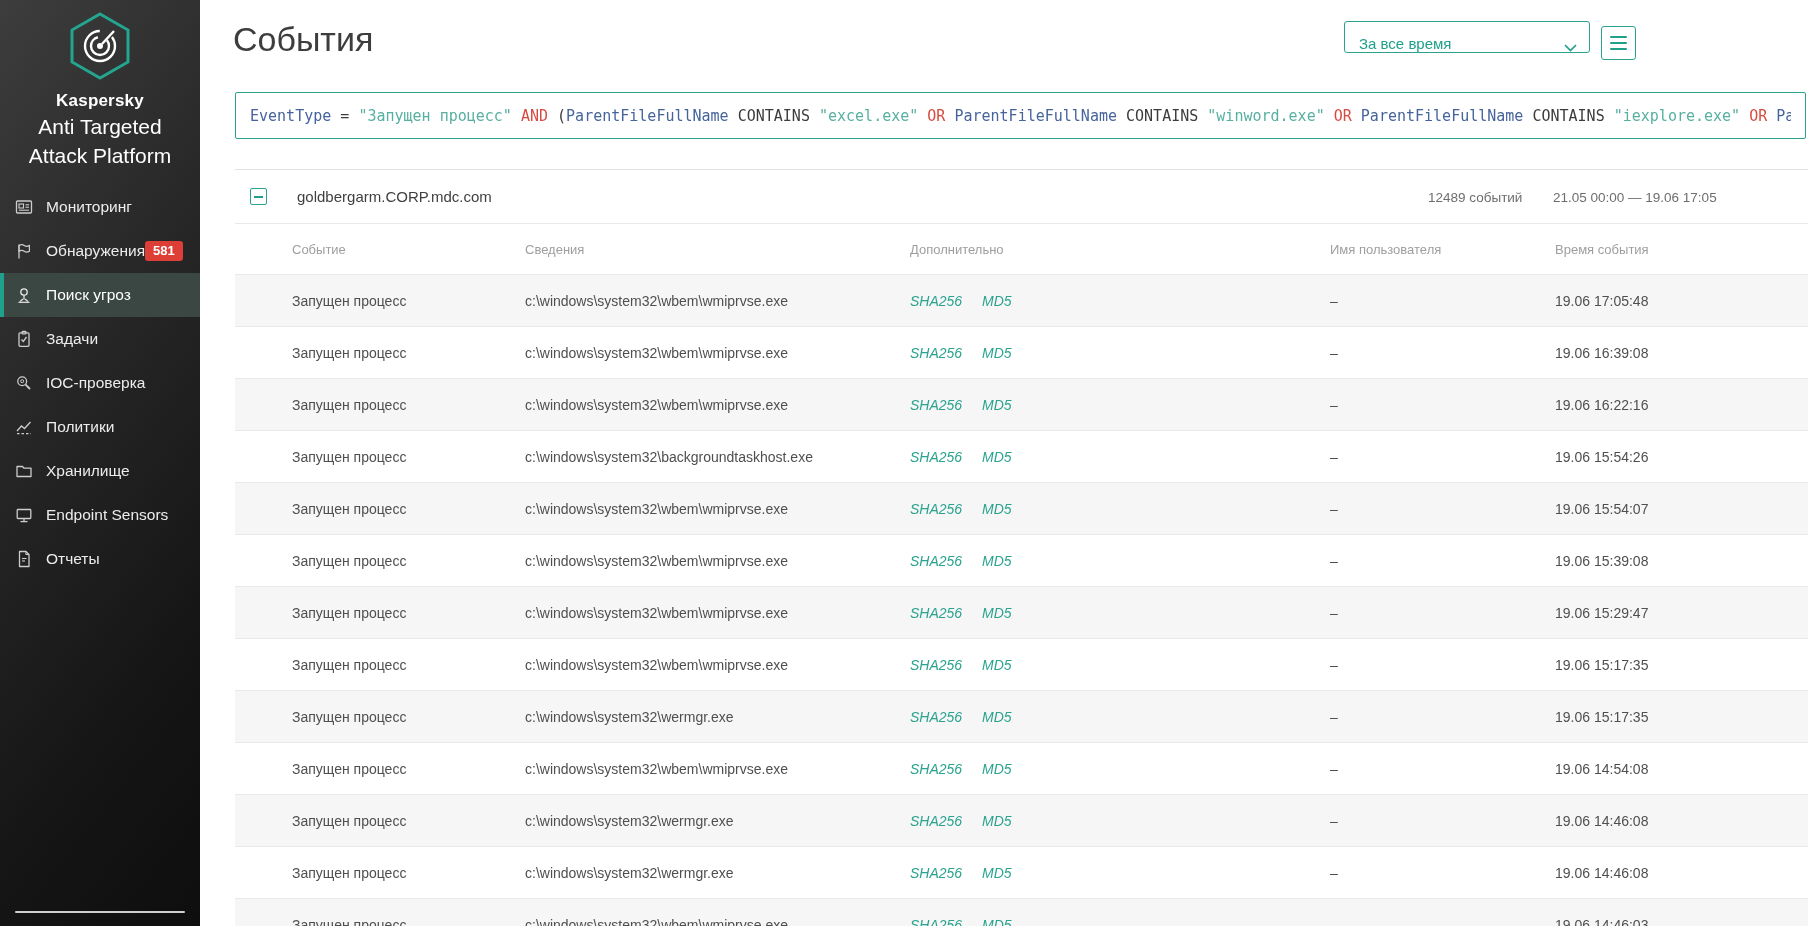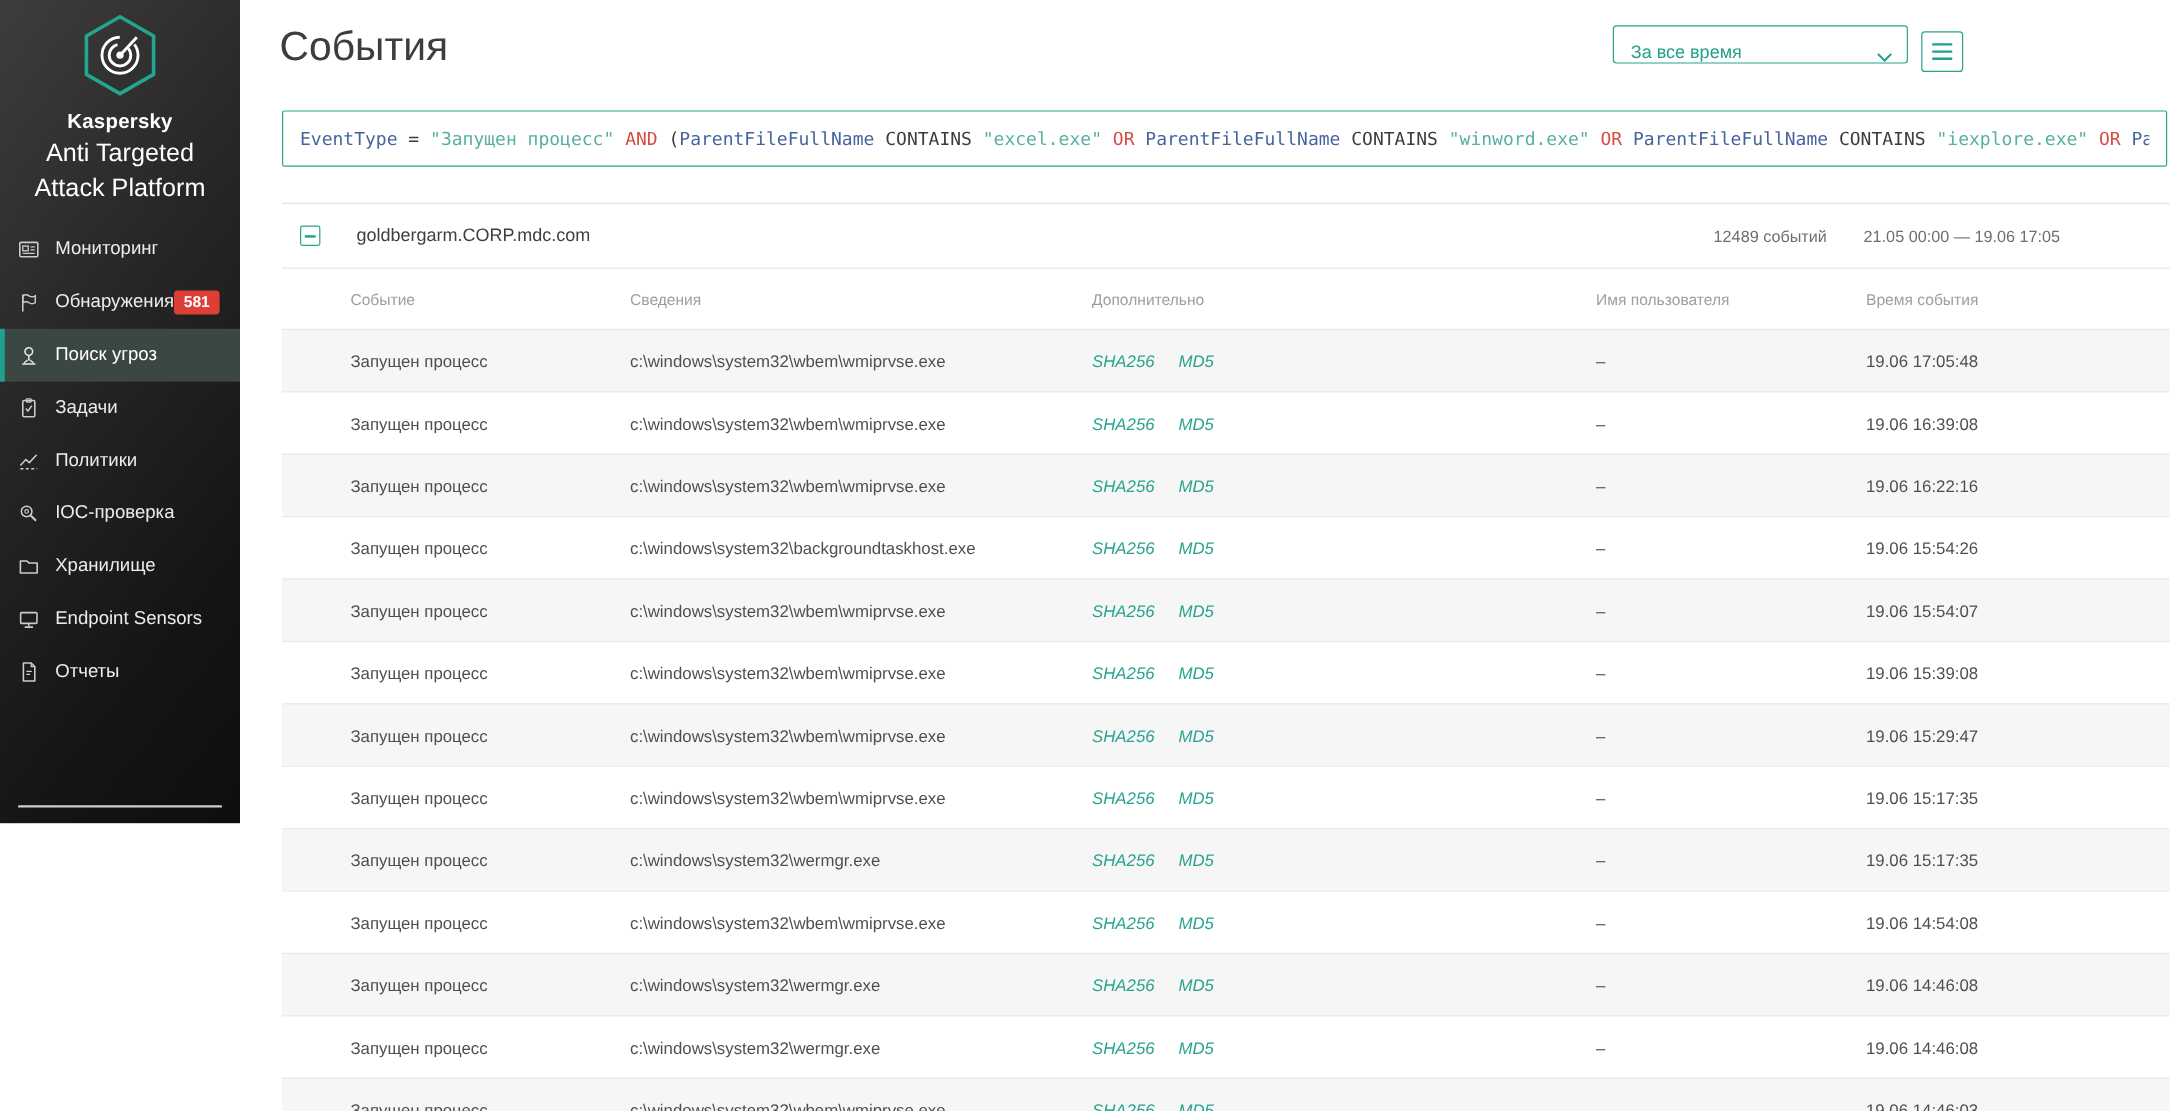--- a/index.html
+++ b/index.html
@@ -1,21 +1,21 @@
 <!DOCTYPE html>
 <html><head>
 <meta charset="utf-8">
 <style>
   * { box-sizing: border-box; margin: 0; padding: 0; }
   html, body { width: 1815px; height: 926px; overflow: hidden; }
   body { font-family: "Liberation Sans", sans-serif; background: #ffffff; position: relative; }
 
   
   .sidebar {
-    position: absolute; left: 0; top: 0; width: 200px; height: 686px;
+    position: absolute; left: 0; top: 0; width: 200px; height: 926px;
     background: linear-gradient(128deg, #3d3d3d 0%, #262626 40%, #151515 75%, #0e0e0e 100%);
     color: #ededed; z-index: 2;
   }
   .logo-block { text-align: center; padding-top: 12px; }
   .brand-name { font-size: 17px; font-weight: bold; color: #ffffff; margin-top: 7px; letter-spacing: .2px; }
   .product-name { font-size: 21px; font-weight: 500; color: #ffffff; line-height: 1.18; margin-top: 4px; }
   .nav { margin-top: 16px; }
   .nav-item {
     height: 44px; display: flex; align-items: center;
     padding-left: 15px; padding-right: 12px; cursor: pointer;
@@ -138,32 +138,32 @@
     <div class="nav-item">
       <svg class="nav-ic" viewBox="0 0 18 18">
         <rect x="4" y="2.8" width="10" height="13.5" rx="1" fill="none" stroke="#cccccc" stroke-width="1.3"></rect>
         <rect x="7" y="1.4" width="4" height="2.6" rx="0.6" fill="none" stroke="#cccccc" stroke-width="1.1"></rect>
         <polyline points="6.5,9.5 8.3,11.5 11.5,7" fill="none" stroke="#cccccc" stroke-width="1.3"></polyline>
       </svg>
       <span class="nav-label">Задачи</span>
     </div>
     <div class="nav-item">
       <svg class="nav-ic" viewBox="0 0 18 18">
-        <polyline points="2,13 6.5,8 9.5,10.5 15.5,4" fill="none" stroke="#cccccc" stroke-width="1.3"></polyline>
-        <line x1="2" y1="15.6" x2="16" y2="15.6" stroke="#cccccc" stroke-width="1.2" stroke-dasharray="2.5 2"></line>
-      </svg>
-      <span class="nav-label">Политики</span>
-    </div>
-    <div class="nav-item">
-      <svg class="nav-ic" viewBox="0 0 18 18">
         <circle cx="7.2" cy="7.2" r="4.4" fill="none" stroke="#cccccc" stroke-width="1.3"></circle>
         <circle cx="7.2" cy="7.2" r="1.5" fill="none" stroke="#cccccc" stroke-width="1"></circle>
         <line x1="10.6" y1="10.6" x2="15" y2="15" stroke="#cccccc" stroke-width="1.8"></line>
       </svg>
       <span class="nav-label">IOC-проверка</span>
+    </div>
+    <div class="nav-item">
+      <svg class="nav-ic" viewBox="0 0 18 18">
+        <polyline points="2,13 6.5,8 9.5,10.5 15.5,4" fill="none" stroke="#cccccc" stroke-width="1.3"></polyline>
+        <line x1="2" y1="15.6" x2="16" y2="15.6" stroke="#cccccc" stroke-width="1.2" stroke-dasharray="2.5 2"></line>
+      </svg>
+      <span class="nav-label">Политики</span>
     </div>
     <div class="nav-item">
       <svg class="nav-ic" viewBox="0 0 18 18">
         <path d="M2,4.5 H7.5 L9,6.2 H16 V14.5 H2 Z" fill="none" stroke="#cccccc" stroke-width="1.3" stroke-linejoin="round"></path>
       </svg>
       <span class="nav-label">Хранилище</span>
     </div>
     <div class="nav-item">
       <svg class="nav-ic" viewBox="0 0 18 18">
         <rect x="2.2" y="3.5" width="13.6" height="9" rx="0.8" fill="none" stroke="#cccccc" stroke-width="1.3"></rect>

